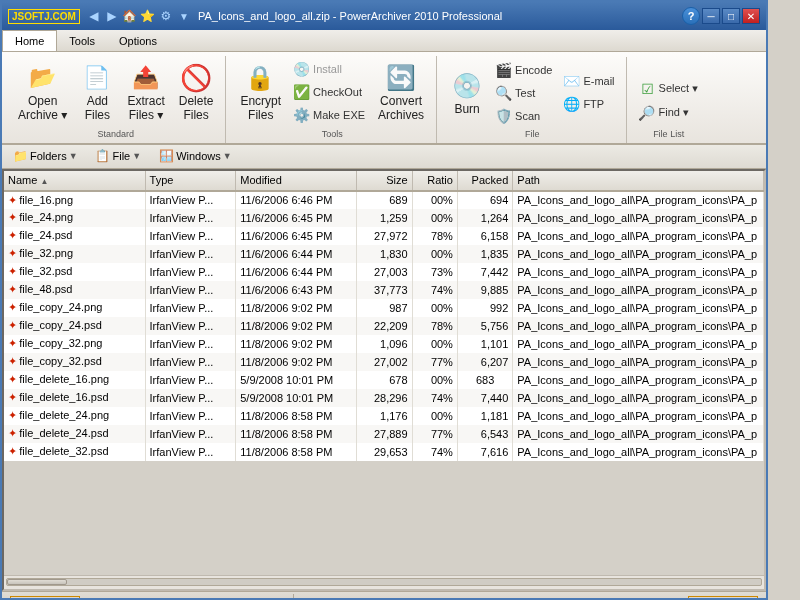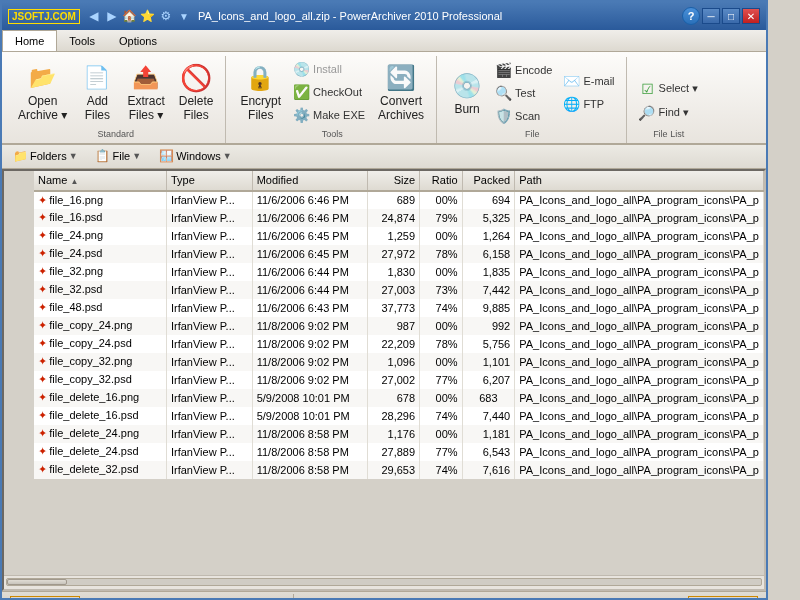--- a/index.html
+++ b/index.html
@@ -145,21 +145,20 @@
       padding: 1px 4px;
       border-right: 1px solid #e0ddd5;
       white-space: nowrap;
       overflow: hidden;
       font-size: 11px;
     }
     #table-container {
       overflow-y: auto;
       overflow-x: auto;
       flex: 1;
-      padding-left: 30px;
     }
 
     
     #statusbar {
       height: 22px;
       background: linear-gradient(to bottom, #e0ddd5, #ccc8c0);
       border-top: 1px solid #b0a898;
       display: flex;
       align-items: center;
       padding: 0 8px;
@@ -368,29 +367,20 @@
         <tr>
               <td><span style="color:#cc2200;margin-right:2px;">✦</span>file_16.png</td>
               <td>IrfanView P...</td>
               <td>11/6/2006 6:46 PM</td>
               <td style="text-align: right;">689</td>
               <td style="text-align: right;">00%</td>
               <td style="text-align: right;">694</td>
               <td>PA_Icons_and_logo_all\PA_program_icons\PA_p</td>
             </tr>
             <tr>
-              <td><span style="color:#cc2200;margin-right:2px;">✦</span>file_16.psd</td>
-              <td>IrfanView P...</td>
-              <td>11/6/2006 6:46 PM</td>
-              <td style="text-align: right;">24,874</td>
-              <td style="text-align: right;">79%</td>
-              <td style="text-align: right;">5,325</td>
-              <td>PA_Icons_and_logo_all\PA_program_icons\PA_p</td>
-            </tr>
-            <tr>
               <td><span style="color:#cc2200;margin-right:2px;">✦</span>file_24.png</td>
               <td>IrfanView P...</td>
               <td>11/6/2006 6:45 PM</td>
               <td style="text-align: right;">1,259</td>
               <td style="text-align: right;">00%</td>
               <td style="text-align: right;">1,264</td>
               <td>PA_Icons_and_logo_all\PA_program_icons\PA_p</td>
             </tr>
             <tr>
               <td><span style="color:#cc2200;margin-right:2px;">✦</span>file_24.psd</td>

